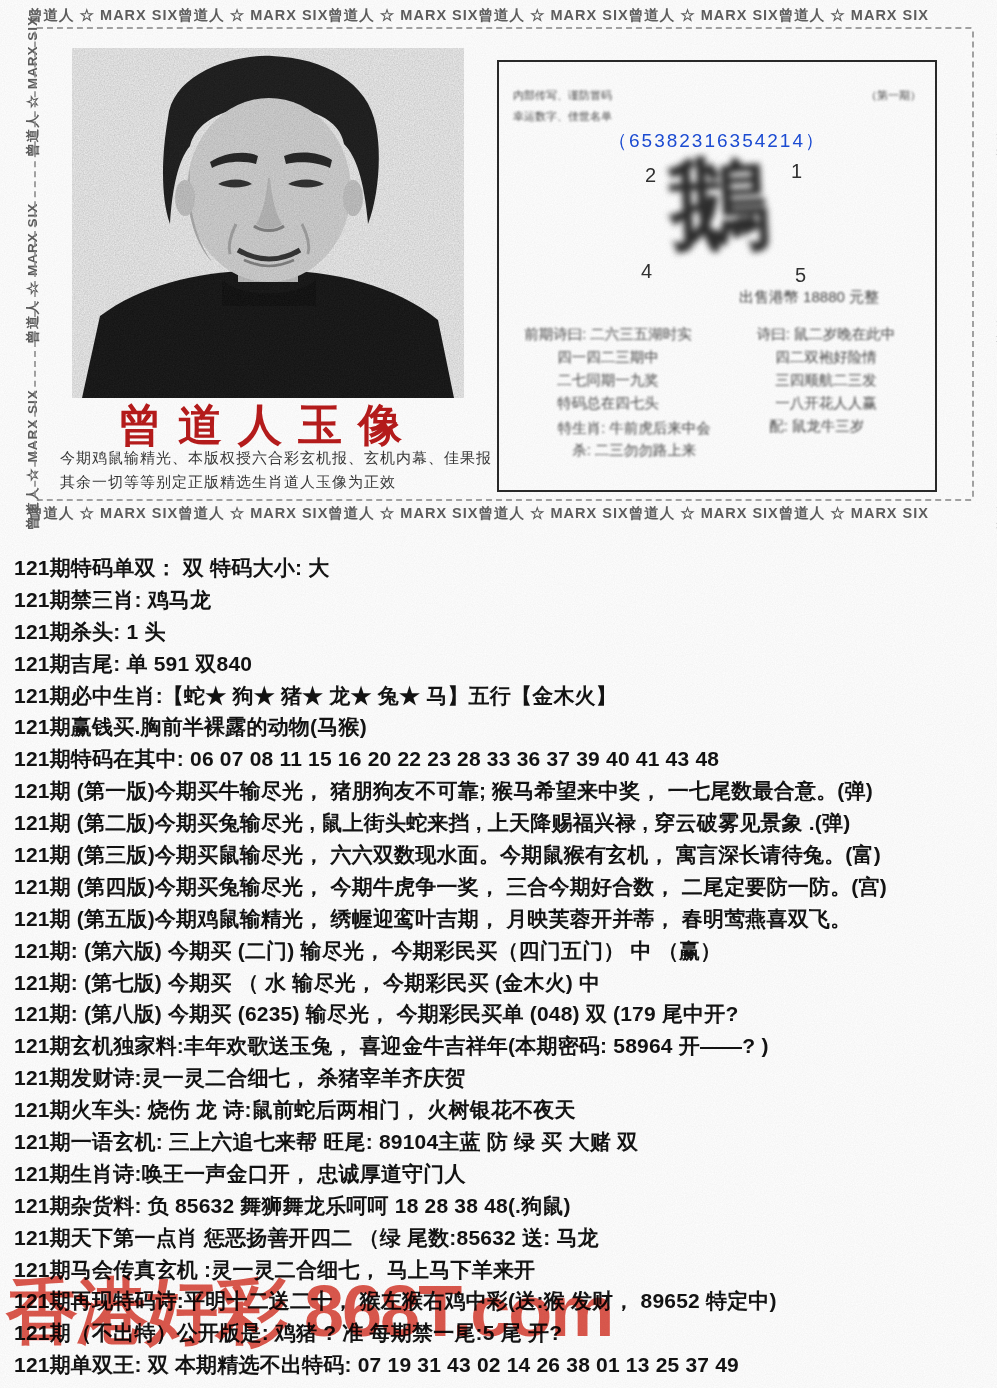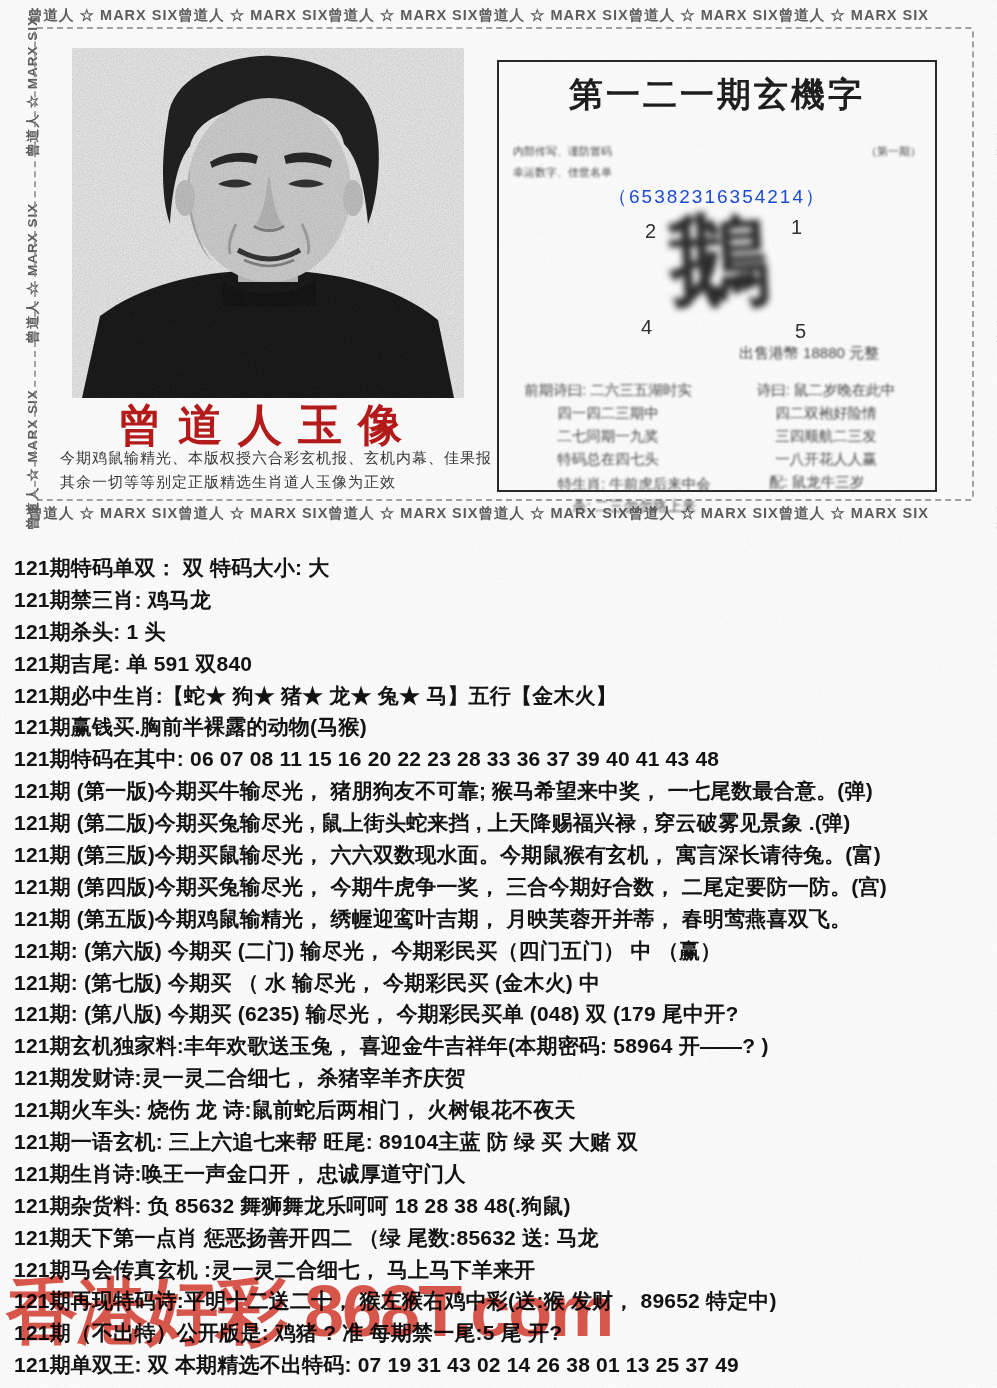--- a/index.html
+++ b/index.html
@@ -171,21 +171,20 @@
           </filter>
         <rect x="0" y="0" width="392" height="350" filter="url(#pgrain)" opacity="0.5"></rect>
       </svg>
     </div>
 
     <div class="caption">曾道人玉像</div>
     <div class="photo-note note1">今期鸡鼠输精光、本版权授六合彩玄机报、玄机内幕、佳果报</div>
     <div class="photo-note note2">其余一切等等别定正版精选生肖道人玉像为正效</div>
 
     <div class="panel">
-      <div class="panel-title">第一二一期玄機字</div>
       <div class="panel-row row1">
         <span>内部传写、谨防冒码</span>
         <span>（第一期）</span>
       </div>
       <div class="panel-row row2">
         <span>幸运数字、佳世名单</span>
       </div>
       <div class="panel-code">（65382316354214）</div>
       <div class="glyph-zone">
         <span class="gnum g-tl">2</span>

